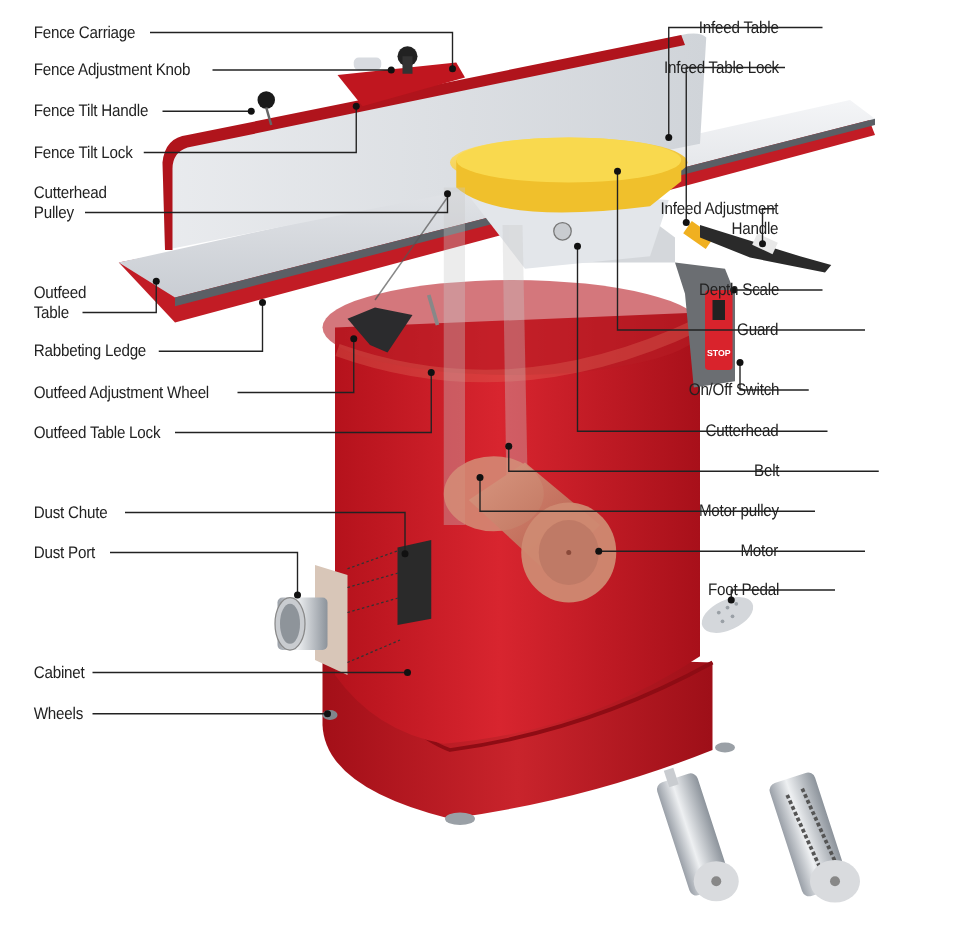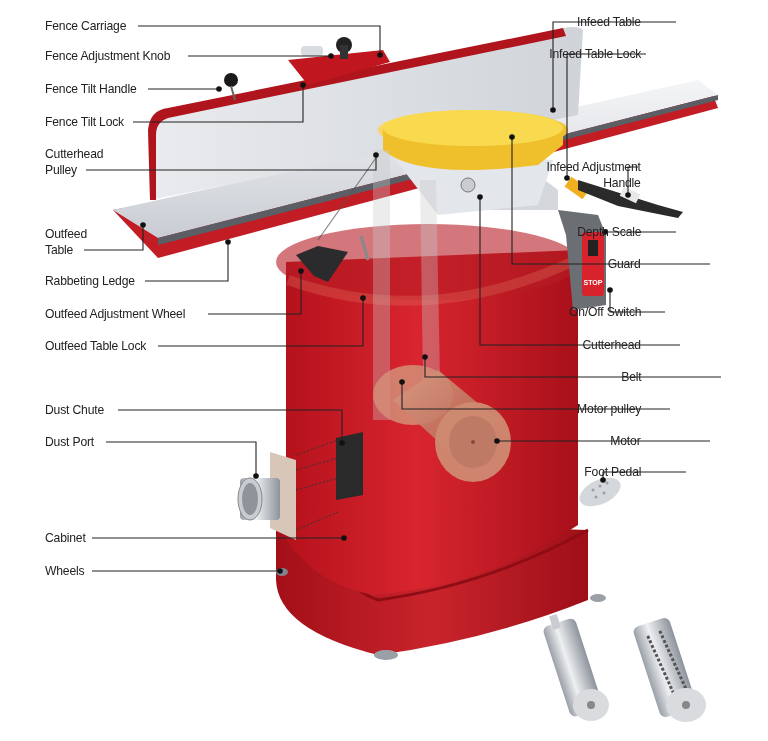--- a/index.html
+++ b/index.html
@@ -1,18 +1,18 @@
 <!DOCTYPE html>
 <html><head>
 <meta charset="utf-8">
 <style>
   html, body { margin: 0; padding: 0; background: #ffffff; }
   body { width: 768px; height: 741px; position: relative; overflow: hidden;
          font-family: "Liberation Sans", sans-serif; }
-  #stage { position: absolute; left: 18px; top: 0; width: 660px; height: 741px; }
+  #stage { position: absolute; left: 0; top: 0; width: 660px; height: 741px; }
   svg.art { position: absolute; left: 0; top: 0; }
   .lbl { position: absolute; font-family: "Liberation Sans", sans-serif;
          font-size: 13.5px; color: #222; letter-spacing: -0.2px;
          transform: scaleX(0.9); white-space: nowrap; line-height: 16px; }
   .lbl.left { transform-origin: left center; }
   .lbl.right { transform-origin: right center; text-align: right; }
 </style>
 </head>
 <body>
 

